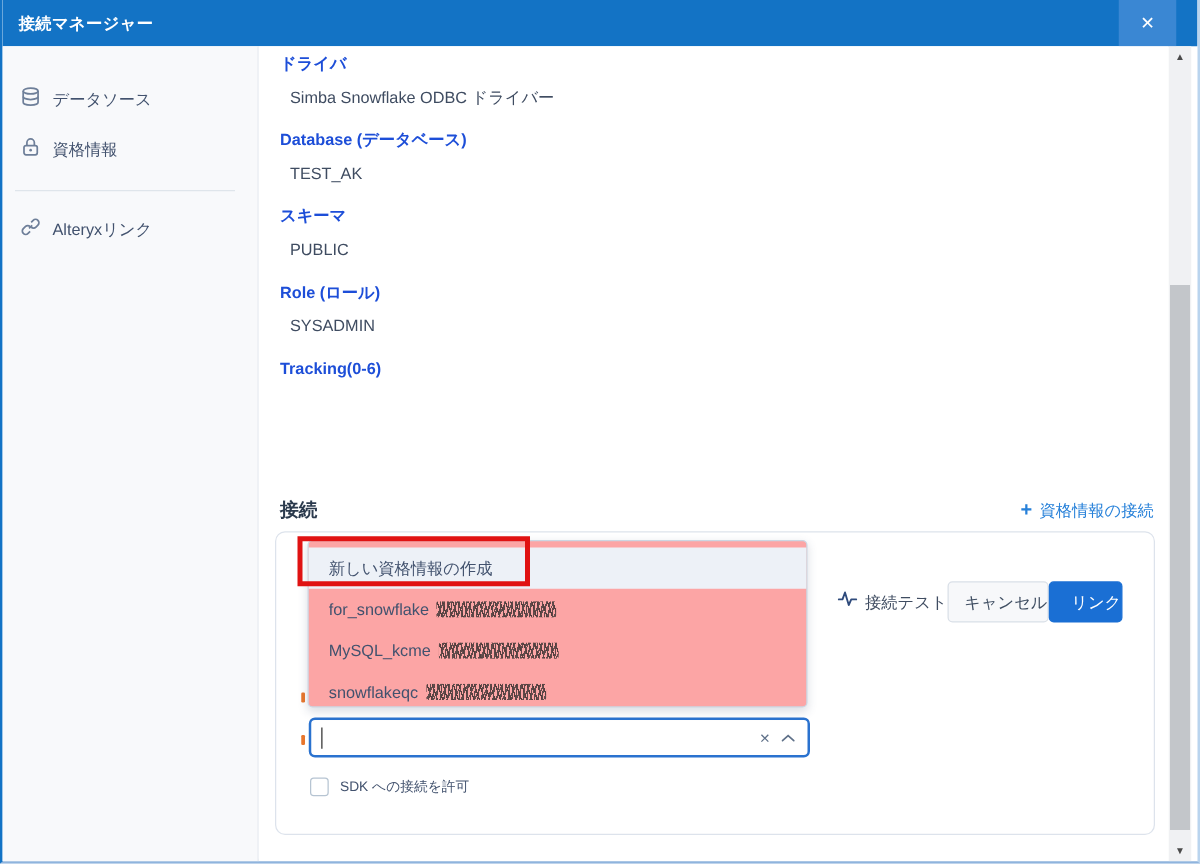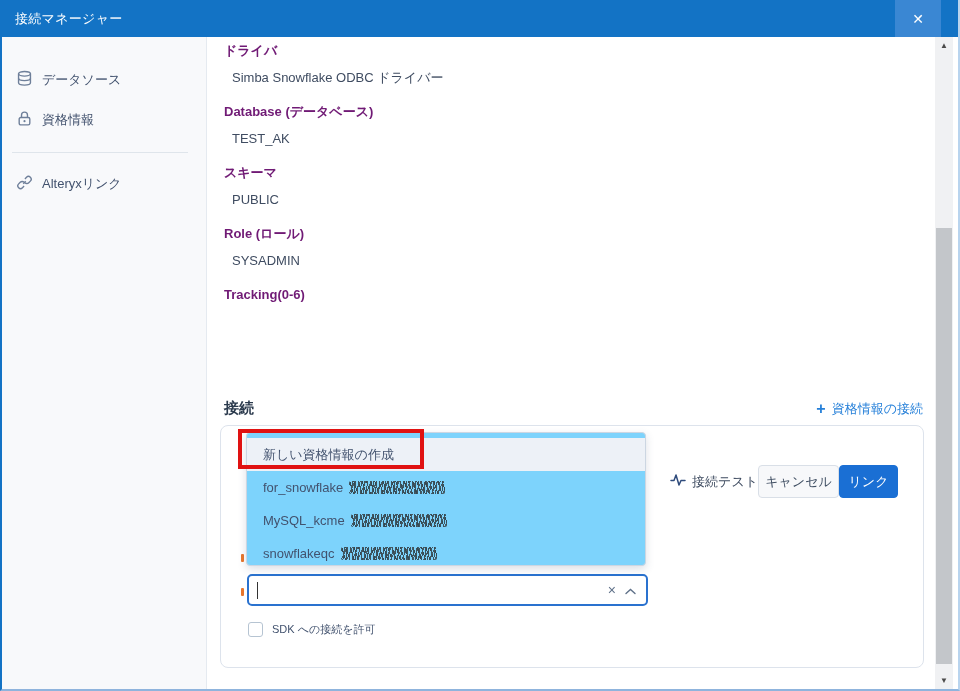--- a/index.html
+++ b/index.html
@@ -4,67 +4,67 @@
 <style>
   * { margin:0; padding:0; box-sizing:border-box; }
   html,body { width:960px; height:691px; }
   body { font-family:"Liberation Sans","DejaVu Sans",sans-serif; background:#fff; }
 
   .window { position:relative; width:960px; height:691px; background:#fff;
             border-left:2px solid #1373c5; border-right:2px solid #b9d4ee; border-bottom:2px solid #8fb4dd; overflow:hidden; }
 
   
   .titlebar { position:absolute; top:0; left:0; right:0; height:37px; background:#1373c5; display:flex; align-items:center; }
-  .titlebar .title { color:#fff; font-size:13px; padding-left:13px; letter-spacing:.3px; }
+  .titlebar .title { color:#fff; font-size:13px; padding-left:13px; letter-spacing:.3px;font-weight:bold; }
   .close-btn { position:absolute; top:0; right:17px; width:46px; height:37px; background:#3a87d3; color:#fff;
                font-size:14px; font-weight:bold; display:flex; align-items:center; justify-content:center; cursor:pointer; }
 
   
   .sidebar { position:absolute; top:37px; left:0; bottom:0; width:205px; background:#f8f9fb; border-right:1px solid #e5eaf0;padding-left:43px; }
   .side-item { position:absolute; left:0; right:0; height:22px; display:flex; align-items:center; padding-left:14px; cursor:pointer; }
   .side-item .lbl { font-size:13px; color:#42526e; margin-left:9px; }
   .side-item svg { flex:0 0 auto; }
   .side-div { position:absolute; left:10px; right:18px; top:115px; height:1px; background:#dfe5eb; }
 
   
   .main { position:absolute; top:37px; left:205px; right:23px; bottom:2px; background:#fff; overflow:hidden; }
   .fields { padding:5px 0 0 17px; }
   .field { margin-bottom:17px; }
-  .f-label { font-size:13px; line-height:17px; color:#701a75; font-weight:600; }
+  .f-label { font-size:13px; line-height:17px; color:#1d4ed8; font-weight:600; }
   .f-value { font-size:13px; line-height:17px; color:#3f4c61; margin-top:10px; padding-left:8px; }
 
   .conn-header { position:absolute; top:362px; left:17px; right:12px; display:flex; align-items:center; justify-content:space-between; }
   .conn-title { font-size:15px; font-weight:bold; color:#2b3a4d; }
   .add-link { display:flex; align-items:center; gap:6px; color:#2680d9; font-size:13px; cursor:pointer; }
   .add-link .plus { font-size:16px; font-weight:600; line-height:14px; }
 
   
   .card { position:absolute; top:388px; left:13px; width:704px; height:243px; border:1px solid #dde3ec; border-radius:8px; background:#fff; }
 
   
-  .dd-panel { position:absolute; left:25px; top:6px; width:400px; height:134px; background:#7dd3fc; border:1px solid #ccd6e2;
+  .dd-panel { position:absolute; left:25px; top:6px; width:400px; height:134px; background:#fca5a5; border:1px solid #ccd6e2;
               border-radius:4px; box-shadow:0 3px 8px rgba(60,80,110,.18); padding-top:5px; z-index:5; }
   .dd-item { height:33px; display:flex; align-items:center; padding-left:16px; font-size:13px; color:#42526e; cursor:pointer; }
   .dd-item.hl { background:#edf1f7; }
   .scribble { display:inline-block; width:96px; height:13px; margin-left:6px; opacity:.75; filter:blur(.4px);
               background:
                 repeating-linear-gradient(97deg,#2a2a2a 0 1px,transparent 1px 3px),
                 repeating-linear-gradient(72deg,#1c1c1c 0 1px,transparent 1px 4px),
                 repeating-linear-gradient(115deg,#333 0 1px,transparent 1px 5px);
               border-radius:2px; }
 
   .red-box { position:absolute; left:17px; top:3px; width:186px; height:40px; border:4px solid #e01212; z-index:6; pointer-events:none; }
 
   .req-frag { position:absolute; width:3px; height:8px; background:#e8762c; border-radius:1px; z-index:1; }
 
   
   .action-row { position:absolute; top:39px; right:25px; height:33px; display:flex; align-items:center; z-index:2; }
   .test-link { display:flex; align-items:center; gap:6px; cursor:pointer; }
   .test-link .t { font-size:13px; color:#3f4c61; }
-  .btn { height:33px; display:flex; align-items:center; justify-content:center; border-radius:4px; font-size:13px; cursor:pointer; }
+  .btn { height:33px; display:flex; align-items:center; justify-content:flex-end; border-radius:4px; font-size:13px; cursor:pointer; }
   .btn-cancel { width:81px; background:#f7f8fa; border:1px solid #d9dfe7; color:#404f63; }
   .btn-link { width:59px; background:#1a6fd4; border:1px solid #1a6fd4; color:#fff; }
 
   
   .combo { position:absolute; left:26px; top:148px; width:401px; height:32px; border:2px solid #2a72cf; border-radius:5px;
            background:#fff; display:flex; align-items:center; z-index:4; }
   .combo input { flex:1; border:none; outline:none; height:100%; font-size:13px; padding-left:8px; color:#333;
                  font-family:"Liberation Sans","DejaVu Sans",sans-serif; background:transparent; }
   .caret { position:absolute; left:8px; top:6px; width:1px; height:17px; background:#333; }
   .combo-icons { display:flex; align-items:center; gap:9px; padding-right:10px; }

